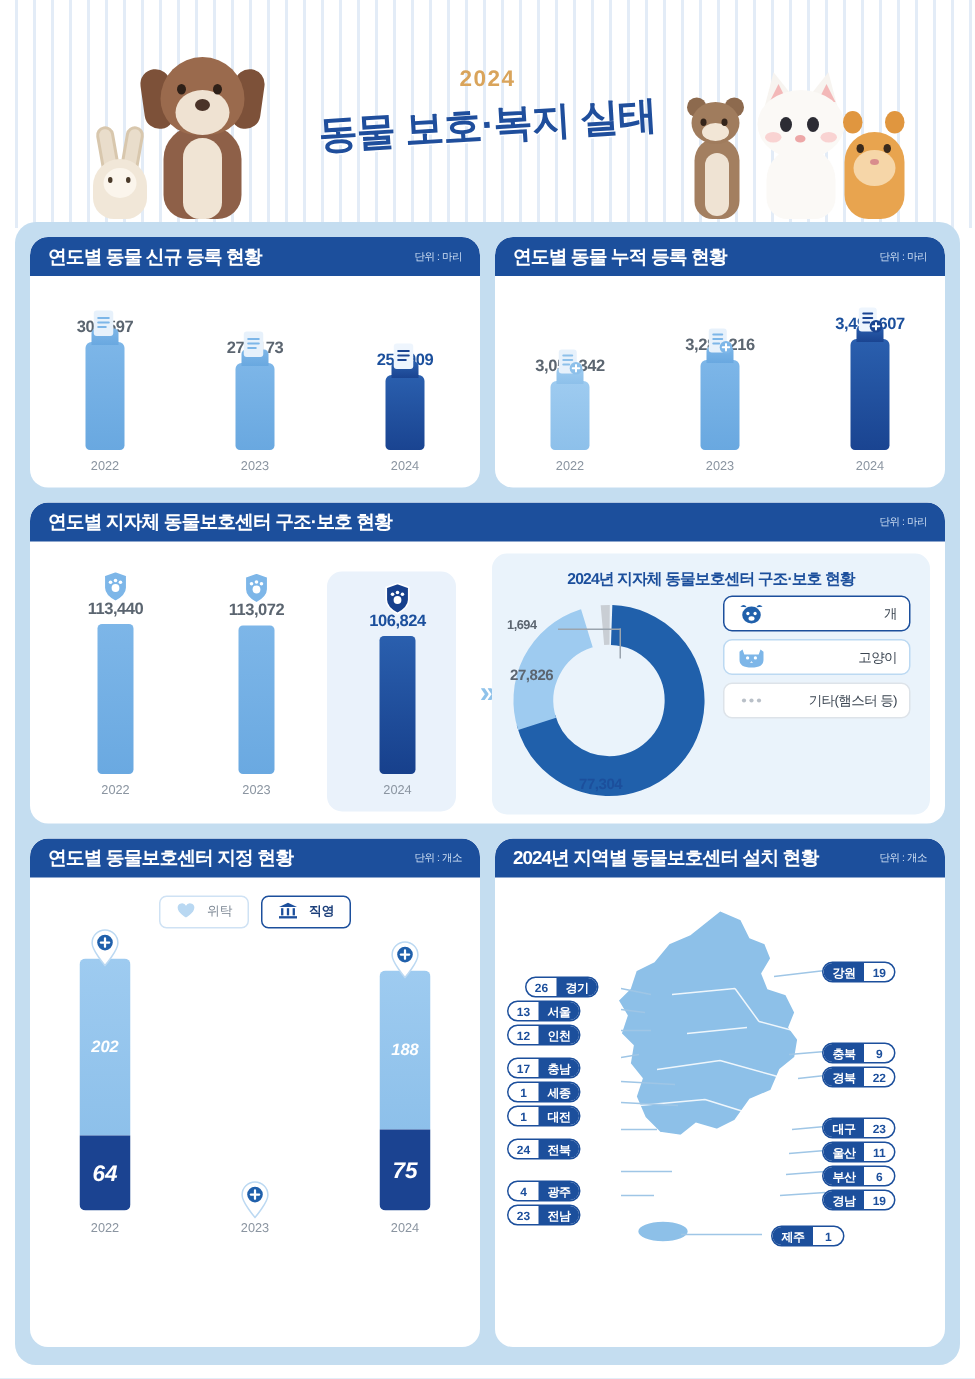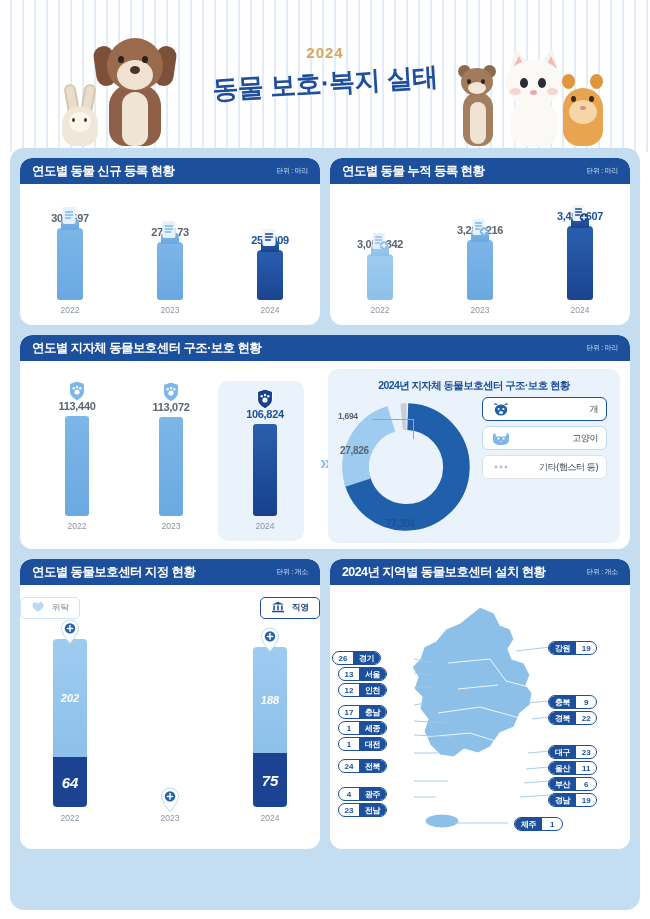--- a/index.html
+++ b/index.html
@@ -214,23 +214,23 @@
   .lg-item { display:flex; align-items:center; background:#fff;
      border-radius:6px; height:24px; padding:0 8px; }
   .lg-item.sel { border:1.6px solid #1c4f9c; }
   .lg-item.c2 { border:1.4px solid #bcd9f2; }
   .lg-item.c3 { border:1.4px solid #dde3e9; }
   .lg-ic { width:20px; height:16px; display:flex; align-items:center; }
   .lg-tx { margin-left:auto; font-size:9px; color:#3b4551; letter-spacing:-0.4px; }
 
   
   .row3 { display:flex; gap:10px; margin-top:10px; }
-  .row3 .card { width:300px; height:290px; }
-
-  .toggle-row { display:flex; justify-content:space-between; gap:8px; margin-top:12px; }
+  .row3 .card { width:300px; height:339px; }
+
+  .toggle-row { display:flex; justify-content:center; gap:8px; margin-top:12px; }
   .tg { display:flex; align-items:center; gap:7px; height:22px; padding:0 10px;
      border-radius:5px; background:#fff; font-size:8.5px; color:#3b4551; }
   .tg.off { border:1.4px solid #cfe2f4; color:#7b8693; }
   .tg.on { border:1.8px solid #1c4f9c; color:#1c3f7a; font-weight:bold; }
 
   .stack-row { display:flex; justify-content:space-around; align-items:flex-end;
      margin-top: 14px; height: 190px; }
   .stk-col { width: 80px; text-align:center; position:relative; }
   .stk { width: 34px; margin:0 auto; border-radius:4px; overflow:hidden;
      display:flex; flex-direction:column; justify-content:flex-end;font-style:italic; }
@@ -620,21 +620,21 @@
           <g stroke="#9fc6e6" stroke-width="0.9" fill="none">
             <path d="M104 78 L84 74 M100 90 L84 88 M104 102 L84 102 M96 118 L84 120
                      M120 138 L84 136 M122 152 L84 150 M108 168 L84 168
                      M118 196 L84 196 M106 212 L84 212
                      M186 66 L220 62 M196 118 L220 116 M202 134 L220 132
                      M198 168 L220 166 M196 184 L220 182 M194 198 L220 196 M190 212 L220 210
                      M124 238 L178 238"></path>
           </g>
         </svg>
 
-        <div class="tag" style="left:2px; top:66px">
+        <div class="tag" style="left:20px; top:66px">
             <span class="num">26</span>
             <span class="nm">경기</span>
           </div>
         <div class="tag" style="left:8px; top:82px">
             <span class="num">13</span>
             <span class="nm">서울</span>
           </div>
         <div class="tag" style="left:8px; top:98px">
             <span class="num">12</span>
             <span class="nm">인천</span>

